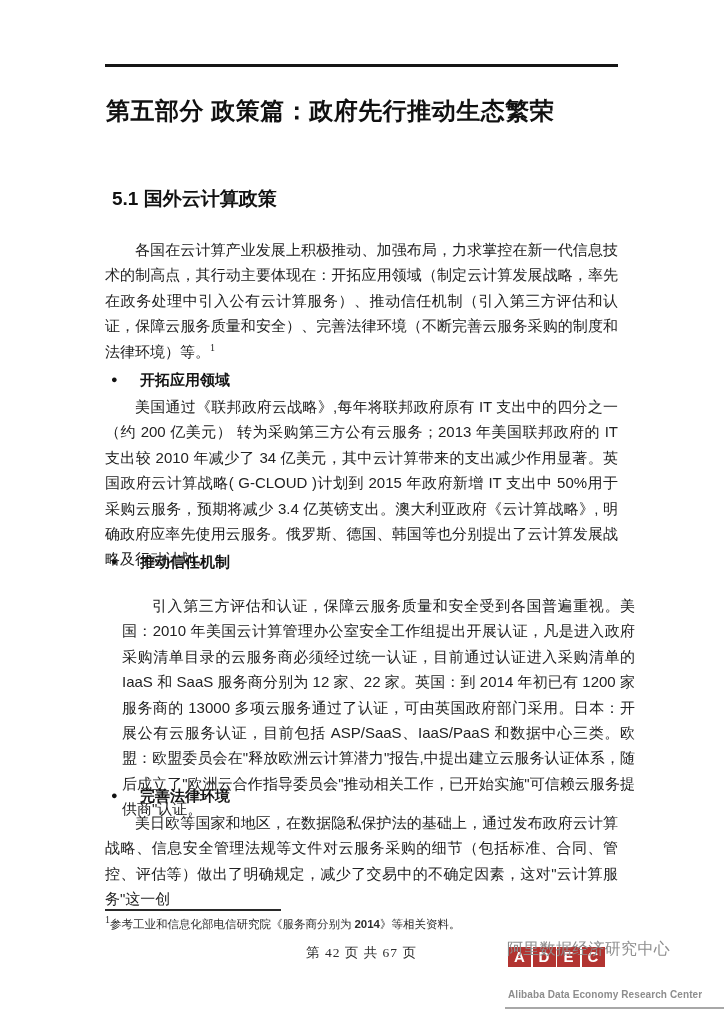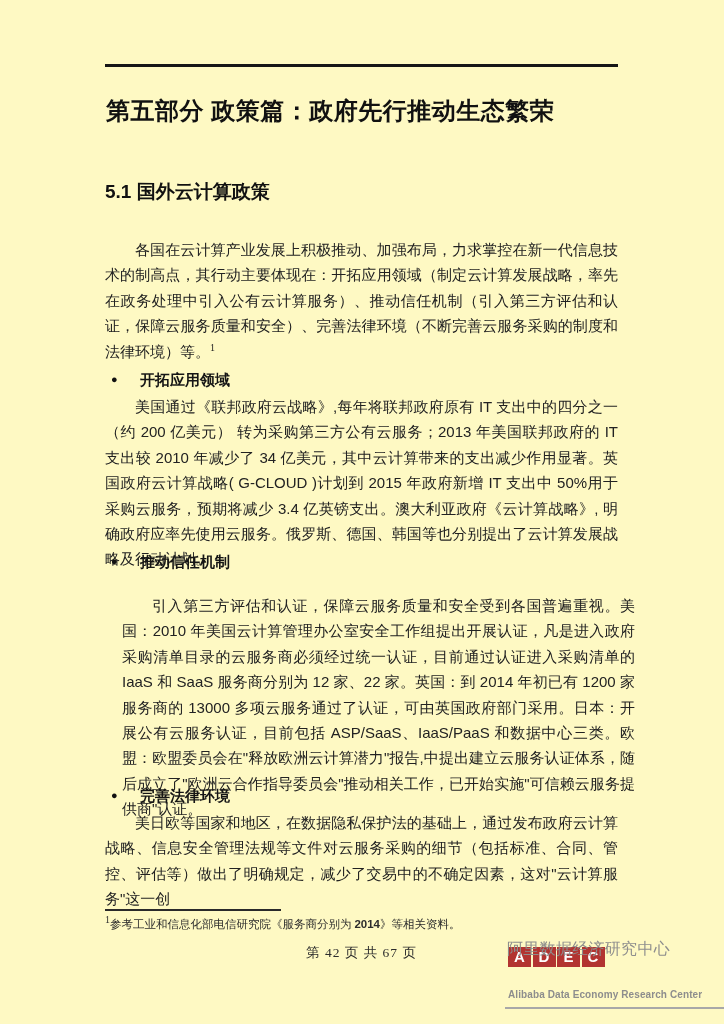--- a/index.html
+++ b/index.html
@@ -5,21 +5,21 @@
   html, body {
     margin: 0;
     padding: 0;
     background: #e9e9e9;
     font-family: "Liberation Sans", sans-serif;
   }
   #page {
     position: relative;
     width: 724px;
     height: 1024px;
-    background: #fef9c3;
+    background: #ffffff;
     overflow: hidden;
     color: #1e1e1e;
   }
   .abs { position: absolute; }
 
   #header-rule {
     top: 64px; left: 105px; width: 513px; height: 3px;
     background: #161616;
   }
   #doc-title {
@@ -117,21 +117,21 @@
 </style>
 </head>
 <body>
 
 <div id="page">
 
   <div class="abs" id="header-rule"></div>
 
   <h1 class="abs" id="doc-title" style="margin:0">第五部分 政策篇：政府先行推动生态繁荣</h1>
 
-  <h2 class="abs" id="section-heading" style="margin:0">5.1 国外云计算政策</h2>
+  <h2 class="abs" id="section-heading" style="margin:7px">5.1 国外云计算政策</h2>
 
   <p class="abs body-par indent" style="top:237px; margin:0"><span>各国在云计算产业发展上积极推动、加强布局，力求掌控在新一代信息技术的制高点，其行动主要体现在：开拓应用领域（制定云计算发展战略，率先在政务处理中引入公有云计算服务）、推动信任机制（引入第三方评估和认证，保障云服务质量和安全）、完善法律环境（不断完善云服务采购的制度和法律环境）等。</span><sup class="fnref">1</sup></p>
 
   <div class="abs bullet-row" style="top:370px">
     <span class="bullet-dot">●</span>
     <span>开拓应用领域</span>
   </div>
   <p class="abs body-par indent" style="top:394px; margin:0">美国通过《联邦政府云战略》,每年将联邦政府原有 IT 支出中的四分之一（约 200 亿美元） 转为采购第三方公有云服务；2013 年美国联邦政府的 IT 支出较 2010 年减少了 34 亿美元，其中云计算带来的支出减少作用显著。英国政府云计算战略( G-CLOUD )计划到 2015 年政府新增 IT 支出中 50%用于采购云服务，预期将减少 3.4 亿英镑支出。澳大利亚政府《云计算战略》, 明确政府应率先使用云服务。俄罗斯、德国、韩国等也分别提出了云计算发展战略及行动计划。</p>
 
   <div class="abs bullet-row" style="top:552px">

